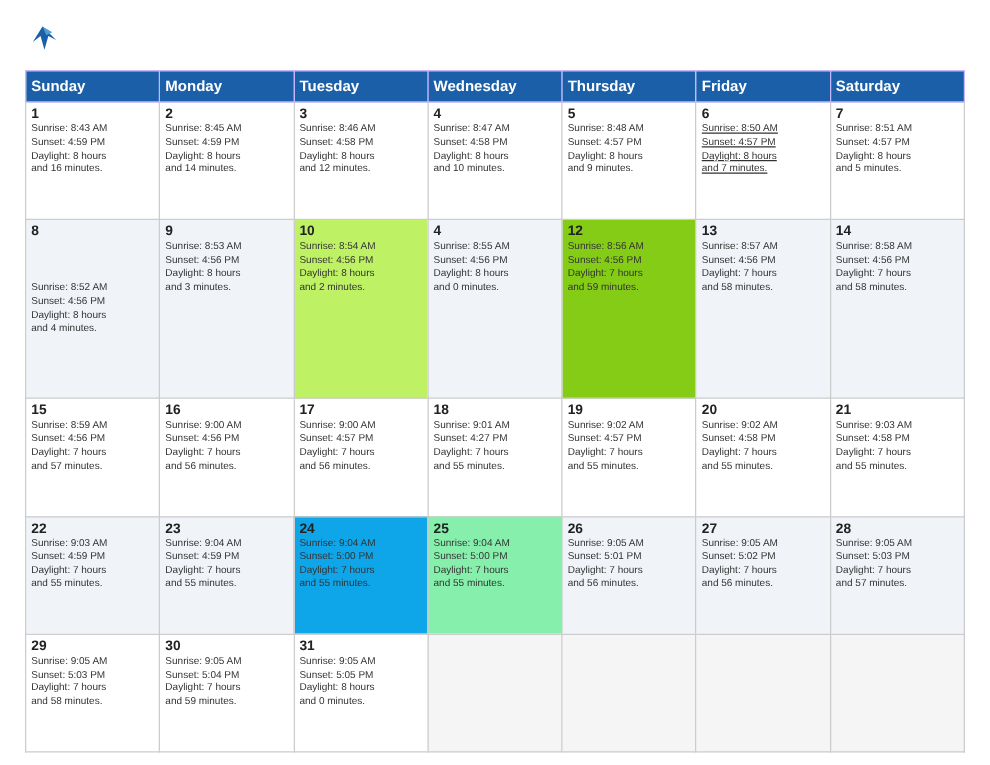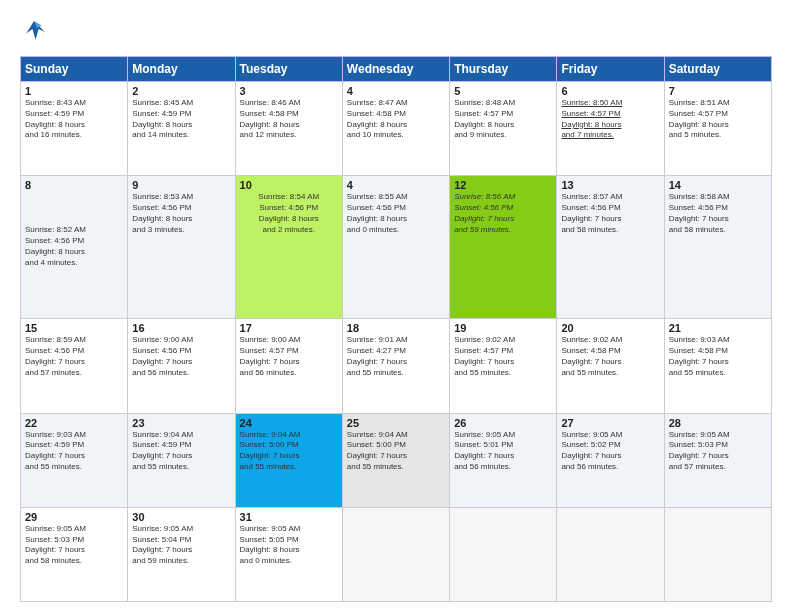--- a/index.html
+++ b/index.html
@@ -194,35 +194,35 @@
           </td>
           <td style="background: rgb(240, 244, 248);">
             <span class="day-num">9</span>
             <div class="day-info" style="white-space: pre-line;">Sunrise: 8:53 AM
 Sunset: 4:56 PM
 Daylight: 8 hours
 and 3 minutes.</div>
           </td>
           <td style="background: #bef264; margin-top: 48px;">
             <span class="day-num">10</span>
-            <div class="day-info" style="white-space: pre-line; text-align: center;">Sunrise: 8:54 AM
+            <div class="day-info" style="white-space: pre-line;">Sunrise: 8:54 AM
 Sunset: 4:56 PM
 Daylight: 8 hours
 and 2 minutes.</div>
           </td>
           <td style="background: rgb(240, 244, 248);">
             <span class="day-num">4</span>
             <div class="day-info" style="white-space: pre-line;">Sunrise: 8:55 AM
 Sunset: 4:56 PM
 Daylight: 8 hours
 and 0 minutes.</div>
           </td>
           <td style="background: #84cc16;">
             <span class="day-num">12</span>
-            <div class="day-info" style="white-space: pre-line; font-style: italic;">Sunrise: 8:56 AM
+            <div class="day-info" style="white-space: pre-line;">Sunrise: 8:56 AM
 Sunset: 4:56 PM
 Daylight: 7 hours
 and 59 minutes.</div>
           </td>
           <td style="background: rgb(240, 244, 248);">
             <span class="day-num">13</span>
             <div class="day-info" style="white-space: pre-line;">Sunrise: 8:57 AM
 Sunset: 4:56 PM
 Daylight: 7 hours
 and 58 minutes.</div>
@@ -301,21 +301,21 @@
 Daylight: 7 hours
 and 55 minutes.</div>
           </td>
           <td style="background: #0ea5e9;">
             <span class="day-num">24</span>
             <div class="day-info" style="white-space: pre-line;">Sunrise: 9:04 AM
 Sunset: 5:00 PM
 Daylight: 7 hours
 and 55 minutes.</div>
           </td>
-          <td style="background: #e5e5e5;">
+          <td style="background: #86efac;">
             <span class="day-num">25</span>
             <div class="day-info" style="white-space: pre-line;">Sunrise: 9:04 AM
 Sunset: 5:00 PM
 Daylight: 7 hours
 and 55 minutes.</div>
           </td>
           <td style="background: rgb(240, 244, 248);">
             <span class="day-num">26</span>
             <div class="day-info" style="white-space: pre-line;">Sunrise: 9:05 AM
 Sunset: 5:01 PM

